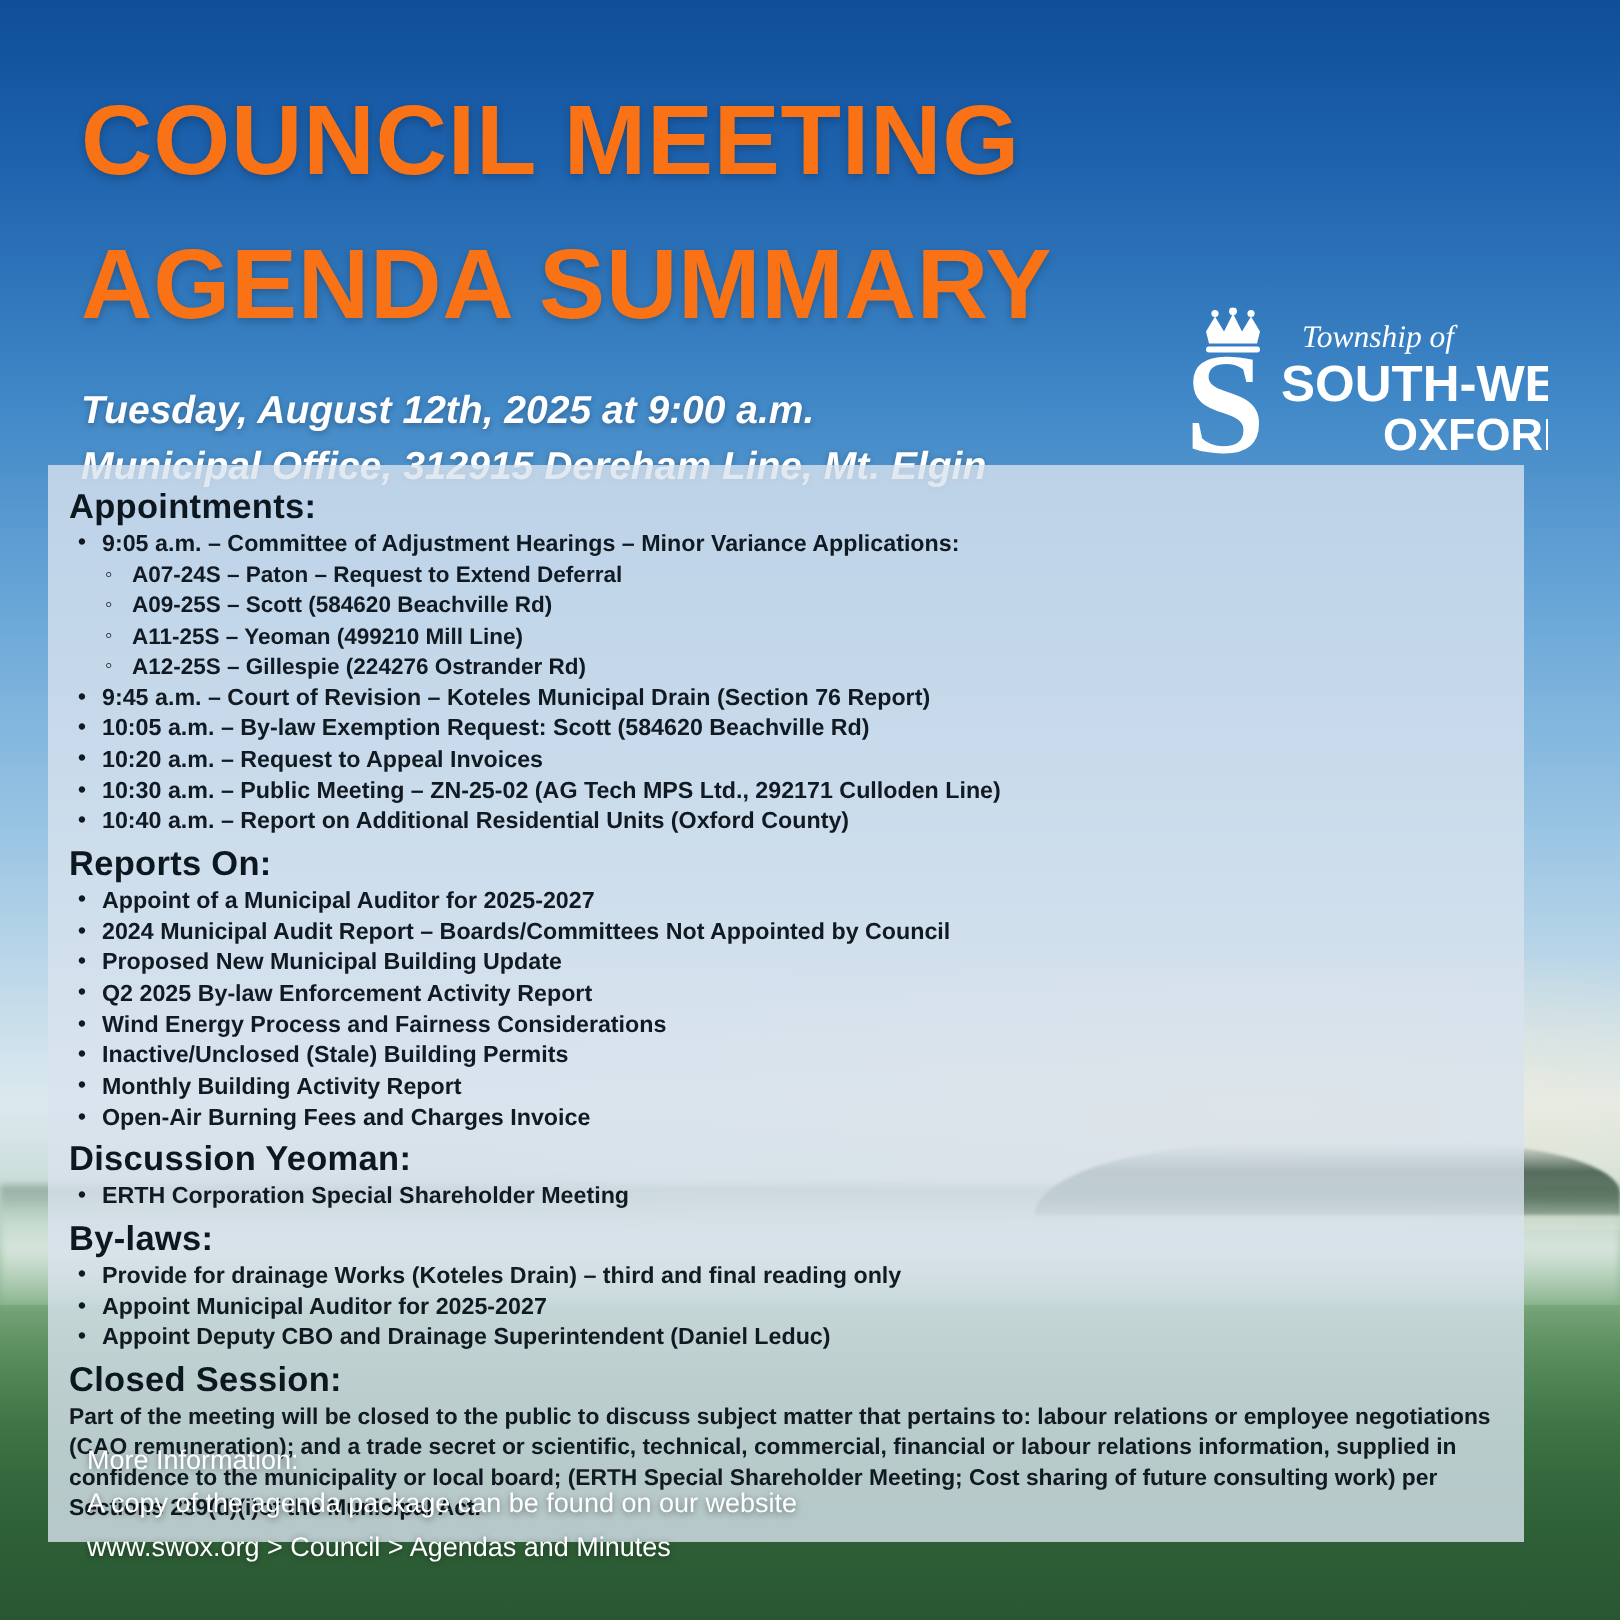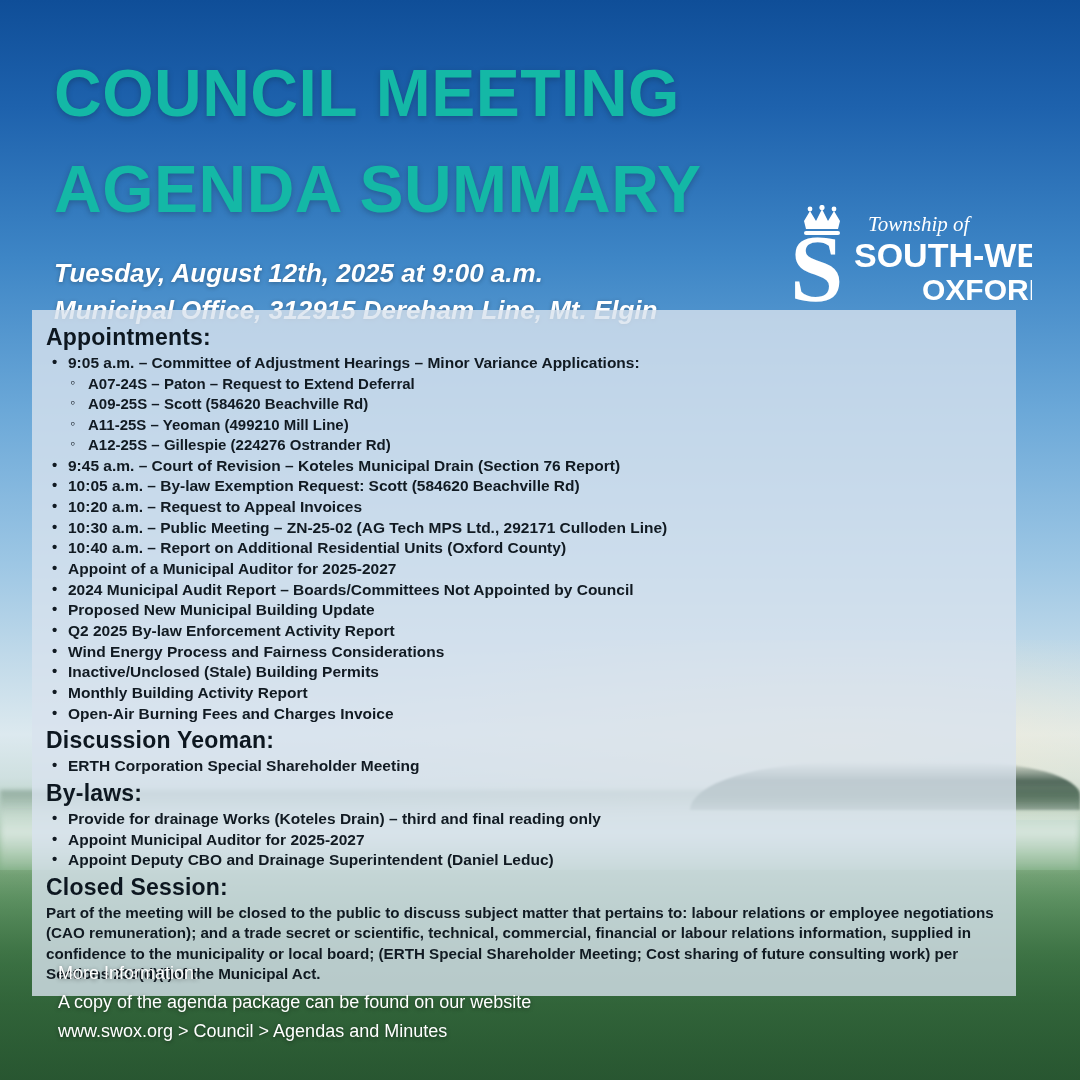--- a/index.html
+++ b/index.html
@@ -56,21 +56,21 @@
   }
   
   #bg-grass {
     position: absolute; left: 0; right: 0; top: 870px; bottom: 0;
     background: linear-gradient(to bottom, rgba(90,130,80,.25), rgba(45,92,52,.55) 45%, rgba(36,78,44,.75));
   }
 
   
   #header { position: absolute; left: 54px; top: 46px; width: 1000px; }
   .title-line {
-    color: #14b8a6;
+    color: #f97316;
     font-weight: bold;
     font-size: 66px;
     line-height: 1.45;
     letter-spacing: 0.5px;
     text-shadow: 0 2px 6px rgba(0,0,0,.22);
   }
   #subtitle {
     margin-top: 18px;
     color: #ffffff;
     font-style: italic;
@@ -204,20 +204,21 @@
         <li>A12-25S – Gillespie (224276 Ostrander Rd)</li>
       </ul>
     </li>
     <li>9:45 a.m. – Court of Revision – Koteles Municipal Drain (Section 76 Report)</li>
     <li>10:05 a.m. – By-law Exemption Request: Scott (584620 Beachville Rd)</li>
     <li>10:20 a.m. – Request to Appeal Invoices</li>
     <li>10:30 a.m. – Public Meeting – ZN-25-02 (AG Tech MPS Ltd., 292171 Culloden Line)</li>
     <li>10:40 a.m. – Report on Additional Residential Units (Oxford County)</li>
   </ul>
 
+  <h2 class="section">Reports On:</h2>
   <ul class="items">
     <li>Appoint of a Municipal Auditor for 2025-2027</li>
     <li>2024 Municipal Audit Report – Boards/Committees Not Appointed by Council</li>
     <li>Proposed New Municipal Building Update</li>
     <li>Q2 2025 By-law Enforcement Activity Report</li>
     <li>Wind Energy Process and Fairness Considerations</li>
     <li>Inactive/Unclosed (Stale) Building Permits</li>
     <li>Monthly Building Activity Report</li>
     <li>Open-Air Burning Fees and Charges Invoice</li>
   </ul>

